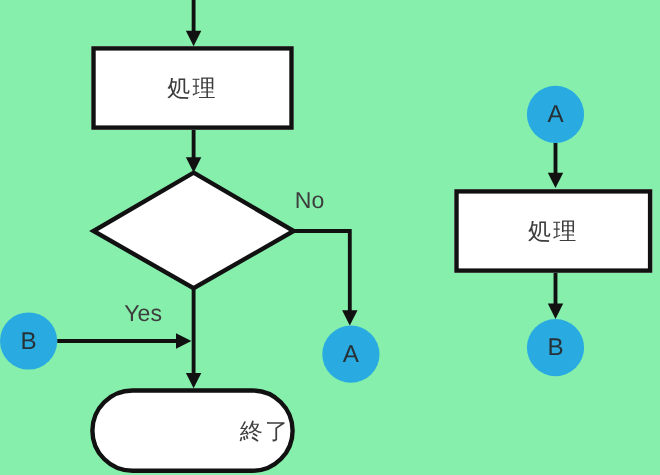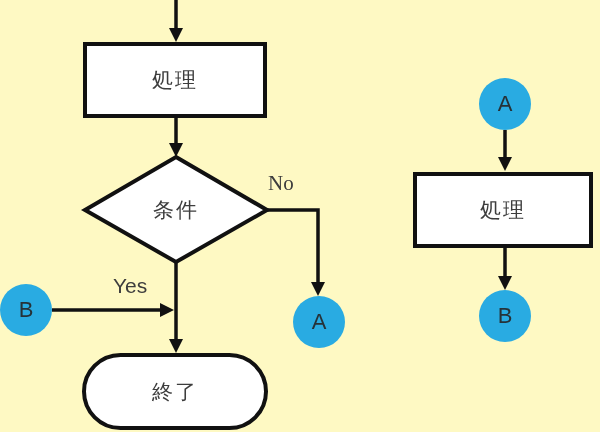--- a/index.html
+++ b/index.html
@@ -5,21 +5,21 @@
   html, body {
     margin: 0;
     padding: 0;
     background: #ffffff;
     font-family: "Liberation Sans", "DejaVu Sans", sans-serif;
   }
   .canvas {
     position: relative;
     width: 600px;
     height: 432px;
-    background: #fef9c3;
+    background: #86efac;
     overflow: hidden;
   }
   .svg-layer {
     position: absolute;
     left: 0;
     top: 0;
     width: 600px;
     height: 432px;
   }
   .shape {
@@ -28,21 +28,21 @@
     background: #ffffff;
     border: 4px solid #111111;
     display: flex;
     align-items: center;
     justify-content: center;
     font-size: 21px;
     color: #3d3d3d;
     letter-spacing: 2px;
   }
   .process-left   { left: 83px;  top: 42px;  width: 184px; height: 76px; }
-  .terminator     { left: 82px;  top: 353px; width: 186px; height: 77px; border-radius: 39px; }
+  .terminator     { left: 82px;  top: 353px; width: 186px; height: 77px; border-radius: 39px; justify-content: flex-end; }
   .process-right  { left: 413px; top: 172px; width: 180px; height: 76px; }
   .diamond-label {
     position: absolute;
     left: 106px;
     top: 196px;
     width: 140px;
     text-align: center;
     font-size: 21px;
     color: #3d3d3d;
     letter-spacing: 2px;
@@ -60,21 +60,21 @@
   }
   .circle-b-left  { left: 0px;   top: 284px; }
   .circle-a-left  { left: 293px; top: 296px; }
   .circle-a-right { left: 479px; top: 78px;  }
   .circle-b-right { left: 479px; top: 290px; }
   .branch-label {
     position: absolute;
     font-size: 21px;
     color: #3d3d3d;
   }
-  .no-label  { left: 268px; top: 171px; font-family: Liberation Serif, serif; }
+  .no-label  { left: 268px; top: 171px; }
   .yes-label { left: 113px; top: 262px; margin-top: 12px; }
 </style>
 </head>
 <body>
 
 <div class="canvas">
 
   <svg class="svg-layer" viewBox="0 0 600 432" xmlns="http://www.w3.org/2000/svg">
     <g stroke="#111111" stroke-width="3.5" fill="none">
 
@@ -102,21 +102,20 @@
       <polygon points="498,276 512,276 505,290"></polygon>
     </g>
 
     <polygon points="176,157 267,210 176,262 85,210" fill="#ffffff" stroke="#111111" stroke-width="4"></polygon>
   </svg>
 
   <div class="shape process-left">
     <span>処理</span>
   </div>
 
-  <div class="diamond-label">条件</div>
 
   <div class="branch-label no-label">No</div>
   <div class="branch-label yes-label">Yes</div>
 
   <div class="shape terminator">
     <span>終了</span>
   </div>
 
   <div class="circle circle-b-left" style="background: rgb(41, 171, 226);">
     <span>B</span>

